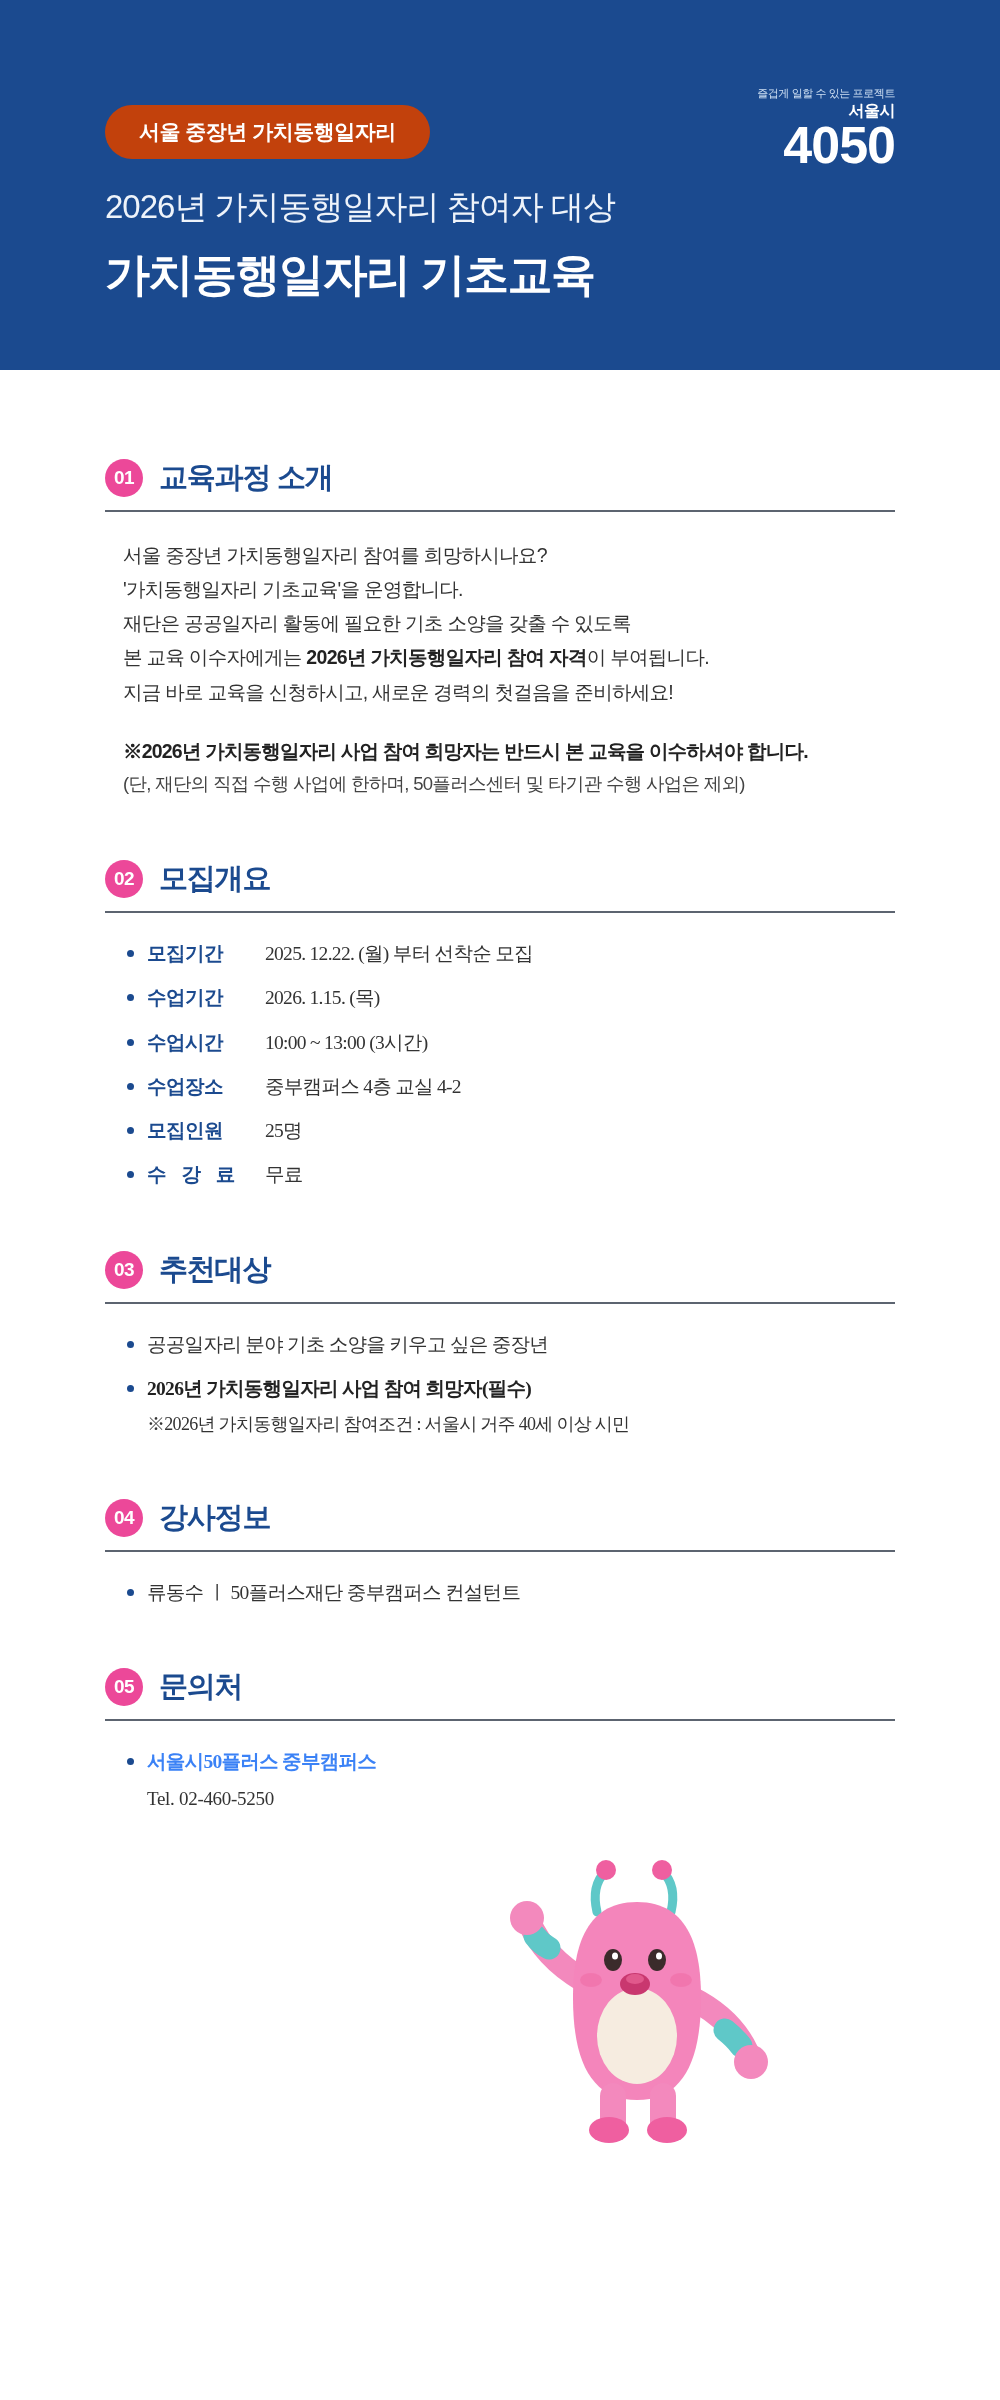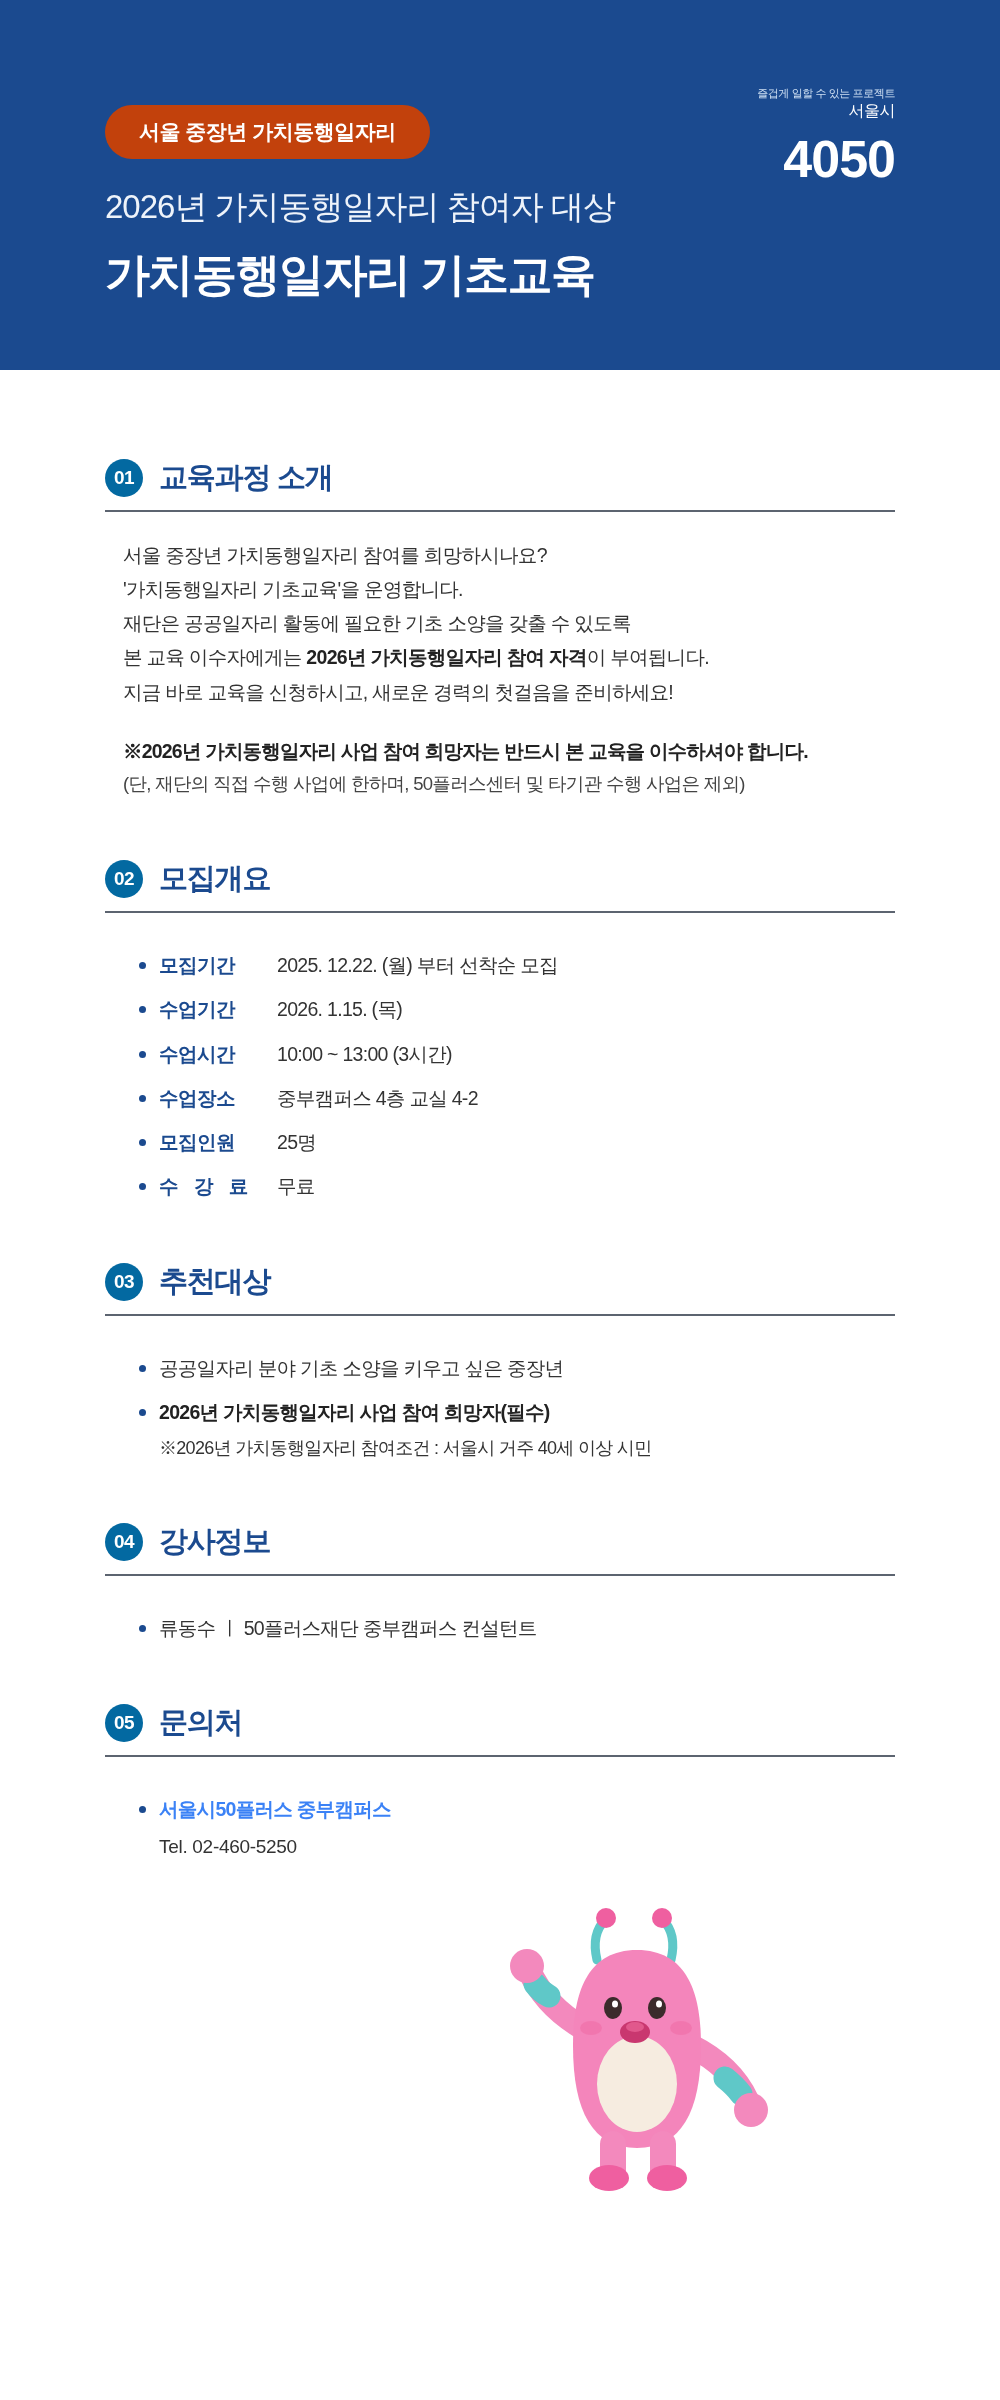--- a/index.html
+++ b/index.html
@@ -59,25 +59,25 @@
   }
   .brand-tag {
     font-size: 11px;
     letter-spacing: -0.4px;
     color: #cfe0f3;
     margin-bottom: 4px;
     white-space: nowrap;
   }
   .brand-sub {
     font-size: 16px;
-    font-weight: normal;
+    font-weight: bold;
     letter-spacing: -0.5px;
     color: #ffffff;
     line-height: 1;
-    margin-bottom: 16px;
+    margin-bottom: 2px;
   }
   .brand-main {
     font-size: 52px;
     font-weight: bold;
     letter-spacing: -1px;
     color: #ffffff;
     line-height: 0.95;
   }
   .header-title-sm {
     position: absolute;
@@ -113,21 +113,21 @@
     display: flex;
     align-items: center;
     gap: 16px;
     border-bottom: 2px solid #5c6470;
     padding-bottom: 12px;
   }
   .sec-num {
     width: 38px;
     height: 38px;
     border-radius: 50%;
-    background: #0369a1;
+    background: #ec4899;
     color: #ffffff;
     font-size: 19px;
     font-weight: bold;
     display: flex;
     align-items: center;
     justify-content: center;
     flex: 0 0 auto;
     letter-spacing: -0.5px;
   }
   .sec-title {
@@ -159,22 +159,23 @@
   .note-sub {
     font-size: 18.5px;
     color: #444444;
     letter-spacing: -0.7px;
     line-height: 1.7;
   }
 
   
   ul.blist {
     list-style: none;
-    margin: 12px;
+    margin: 0;
     padding: 0;
+    font-family: Liberation Serif, serif;
   }
   ul.blist > li {
     position: relative;
     padding-left: 24px;
     margin-bottom: 15px;
     font-size: 19.5px;
     letter-spacing: -0.7px;
     color: #333333;
     line-height: 1.5;
   }

